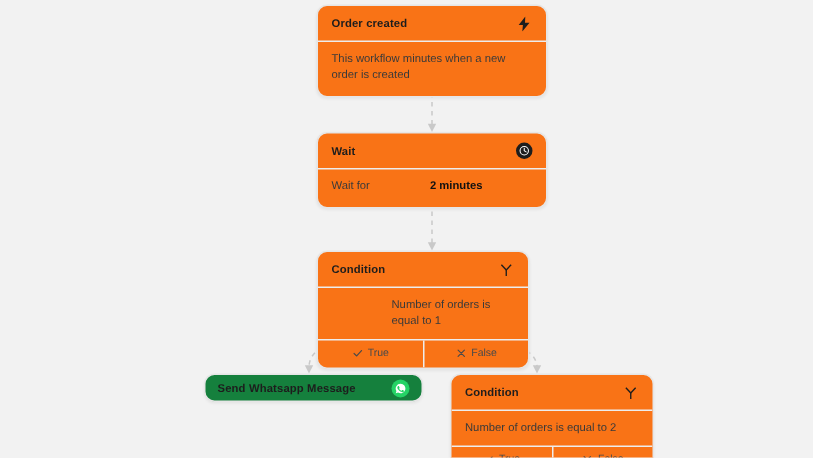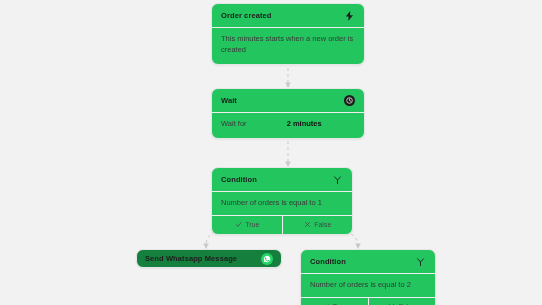--- a/index.html
+++ b/index.html
@@ -13,21 +13,21 @@
     font-family: "Liberation Sans", sans-serif;
     overflow: hidden;
   }
   .canvas {
     position: relative;
     width: 542px;
     height: 305px;
   }
   .node {
     position: absolute;
-    background: #22c55e;
+    background: #f97316;
     border: 1px solid #e6e6e6;
     border-radius: 7px;
     box-shadow: 0 1px 2px rgba(0,0,0,0.06);
     box-sizing: border-box;
     overflow: hidden;
   }
   .node-head {
     display: flex;
     align-items: center;
     justify-content: space-between;
@@ -140,21 +140,21 @@
 
   <div class="node" style="left:211px; top:3px; width:154px;">
     <div class="node-head">
       <span class="node-title">Order created</span>
       <span class="icon">
         <svg width="9" height="10" viewBox="0 0 9 10">
             <path d="M5.2 0 L0.8 5.6 H3.6 L3.2 10 L8 4.2 H5 Z" fill="#1d1d1d"></path>
           </svg>
       </span>
     </div>
-    <div class="node-body">This minutes starts when a new order is created</div>
+    <div class="node-body">This workflow minutes when a new order is created</div>
   </div>
 
   <div class="node" style="left:211px; top:88px; width:154px;">
     <div class="node-head">
       <span class="node-title">Wait</span>
       <span class="icon">
         <span class="badge-circle">
           <svg width="7" height="7" viewBox="0 0 10 10">
               <circle cx="5" cy="5" r="4" fill="none" stroke="#ffffff" stroke-width="1"></circle>
               <path d="M5 2.6 V5 L6.8 6.1" stroke="#ffffff" stroke-width="1" fill="none" stroke-linecap="round"></path>
@@ -171,21 +171,21 @@
     <div class="node-head">
       <span class="node-title">Condition</span>
       <span class="icon">
         <svg width="9" height="10" viewBox="0 0 10 11">
             <path d="M5 10 V5.5" stroke="#1d1d1d" stroke-width="1" fill="none"></path>
             <path d="M5 5.5 L1.4 1.6" stroke="#1d1d1d" stroke-width="1" fill="none"></path>
             <path d="M5 5.5 L8.6 1.6" stroke="#1d1d1d" stroke-width="1" fill="none"></path>
           </svg>
       </span>
     </div>
-    <div class="node-body" style="padding-bottom:6px;">Number of orders is equal to 1</div>
+    <div class="node-body" style="padding-bottom:6px;margin-left:40px;">Number of orders is equal to 1</div>
     <div class="branch-row">
       <div class="branch">
         <span class="icon" style="width:8px;height:8px;">
           <svg width="7" height="7" viewBox="0 0 10 10">
               <path d="M1.5 5.2 L4 7.6 L8.6 2.4" stroke="#4a4a4a" stroke-width="1.1" fill="none" stroke-linecap="round" stroke-linejoin="round"></path>
             </svg>
         </span>
         <span>True</span>
       </div>
       <div class="branch">

